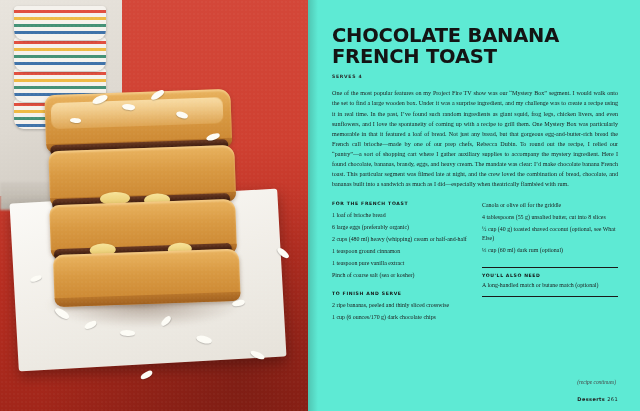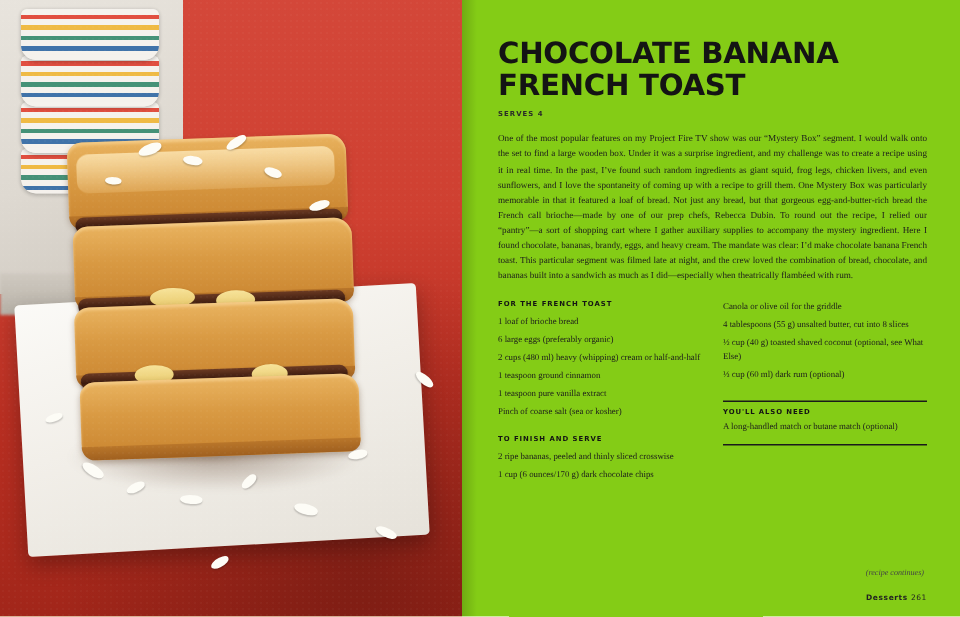--- a/index.html
+++ b/index.html
@@ -167,21 +167,21 @@
     background-size: 4px 4px;
     opacity:.5;
     pointer-events:none;
   }
 
   
   .page-right {
     position: relative;
     width: 332px;
     height: 411px;
-    background: #84cc16;
+    background: #5eead4;
     padding: 26px 22px 18px 24px;
     box-sizing: border-box;
   }
   .gutter-shadow{
     position:absolute; left:0; top:0; width:10px; height:100%;
     background: linear-gradient(90deg, rgba(0,0,0,.16) 0%, rgba(0,0,0,0) 100%);
     pointer-events:none;
   }
   h1.recipe-title{
     margin:0 0 7px 0;

